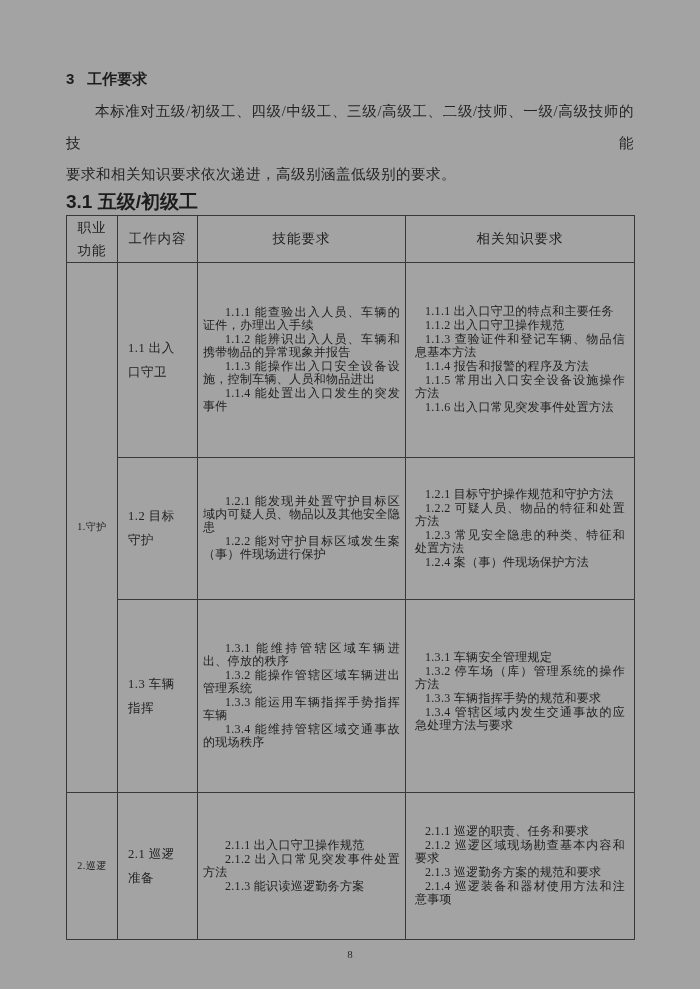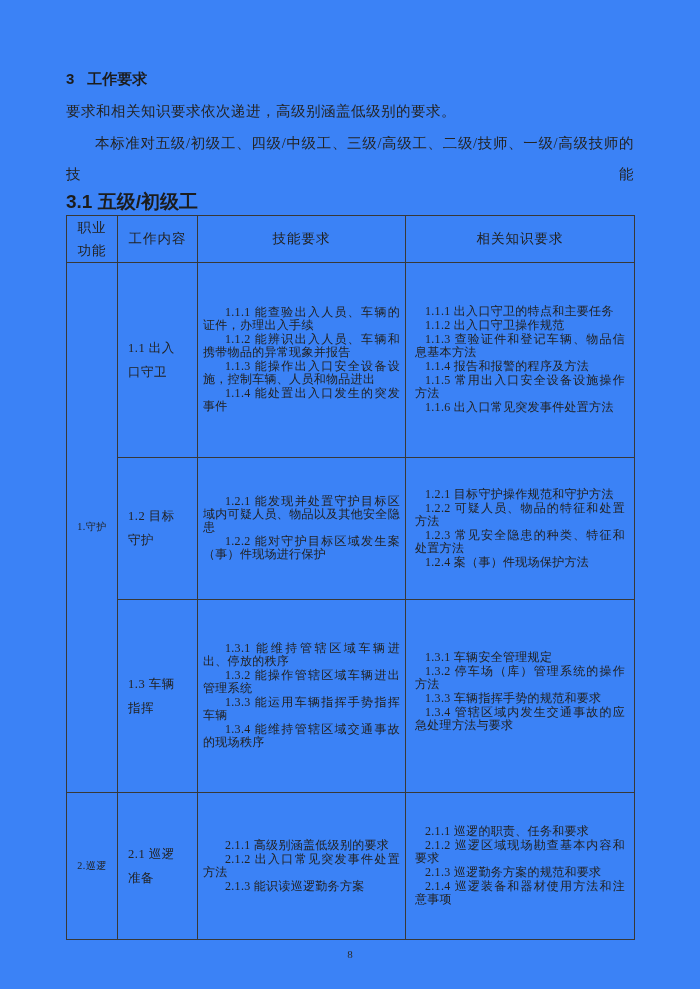--- a/index.html
+++ b/index.html
@@ -1,19 +1,19 @@
 <!DOCTYPE html>
 <html><head>
 <meta charset="utf-8">
 <style>
   html,body{margin:0;padding:0;background:#ffffff;}
   .page{
     position:relative;
     width:700px;height:989px;
-    background:#3b82f6;
+    background:#a3a3a3;
     box-sizing:border-box;
     padding:70px 66px 0 66px;
     font-family:"Liberation Serif", serif;
     color:#212121;
     overflow:hidden;
   }
   
   .h-sec{
     font-family:"Liberation Sans", sans-serif;
     font-weight:bold;
@@ -101,22 +101,22 @@
   }
 </style>
 </head>
 <body>
 
 <div class="page">
 
   <h2 class="h-sec"><span class="h-num">3</span><span>工作要求</span></h2>
 
   <div class="intro">
+    <span class="intro-line first">本标准对五级/初级工、四级/中级工、三级/高级工、二级/技师、一级/高级技师的技能</span>
     <span class="intro-line">要求和相关知识要求依次递进，高级别涵盖低级别的要求。</span>
-    <span class="intro-line first">本标准对五级/初级工、四级/中级工、三级/高级工、二级/技师、一级/高级技师的技能</span>
   </div>
 
   <h3 class="h-sub">3.1 五级/初级工</h3>
 
   <table class="req">
     <colgroup>
         <col class="c1">
         <col class="c2">
         <col class="c3">
         <col class="c4">
@@ -174,21 +174,21 @@
           <p>1.3.1 车辆安全管理规定</p>
           <p>1.3.2 停车场（库）管理系统的操作方法</p>
           <p>1.3.3 车辆指挥手势的规范和要求</p>
           <p>1.3.4 管辖区域内发生交通事故的应急处理方法与要求</p>
         </td>
       </tr>
       <tr class="row-h147">
         <td class="fn">2.巡逻</td>
         <td class="wc">2.1 巡逻准备</td>
         <td class="skills">
-          <p>2.1.1 高级别涵盖低级别的要求</p>
+          <p>2.1.1 出入口守卫操作规范</p>
           <p>2.1.2 出入口常见突发事件处置方法</p>
           <p>2.1.3 能识读巡逻勤务方案</p>
         </td>
         <td class="knowledge">
           <p>2.1.1 巡逻的职责、任务和要求</p>
           <p>2.1.2 巡逻区域现场勘查基本内容和要求</p>
           <p>2.1.3 巡逻勤务方案的规范和要求</p>
           <p>2.1.4 巡逻装备和器材使用方法和注意事项</p>
         </td>
       </tr>

